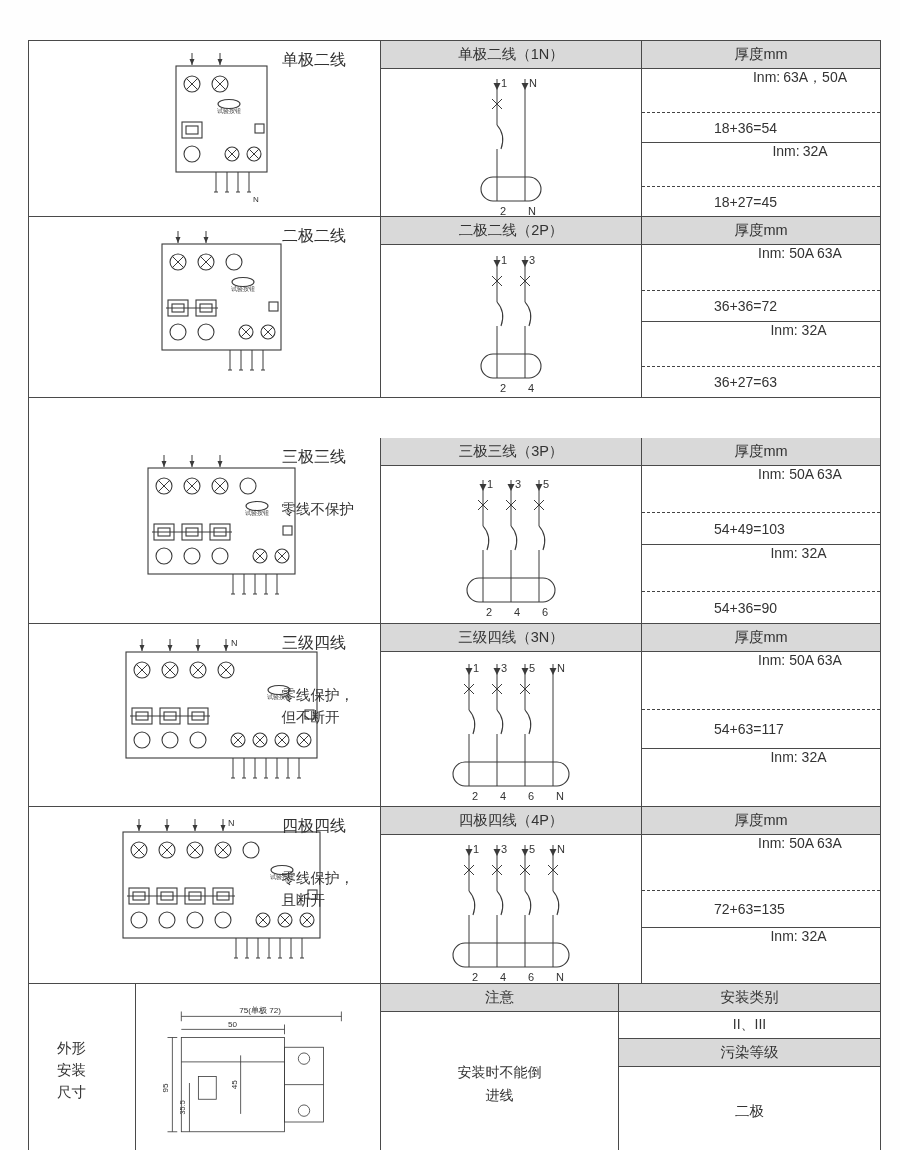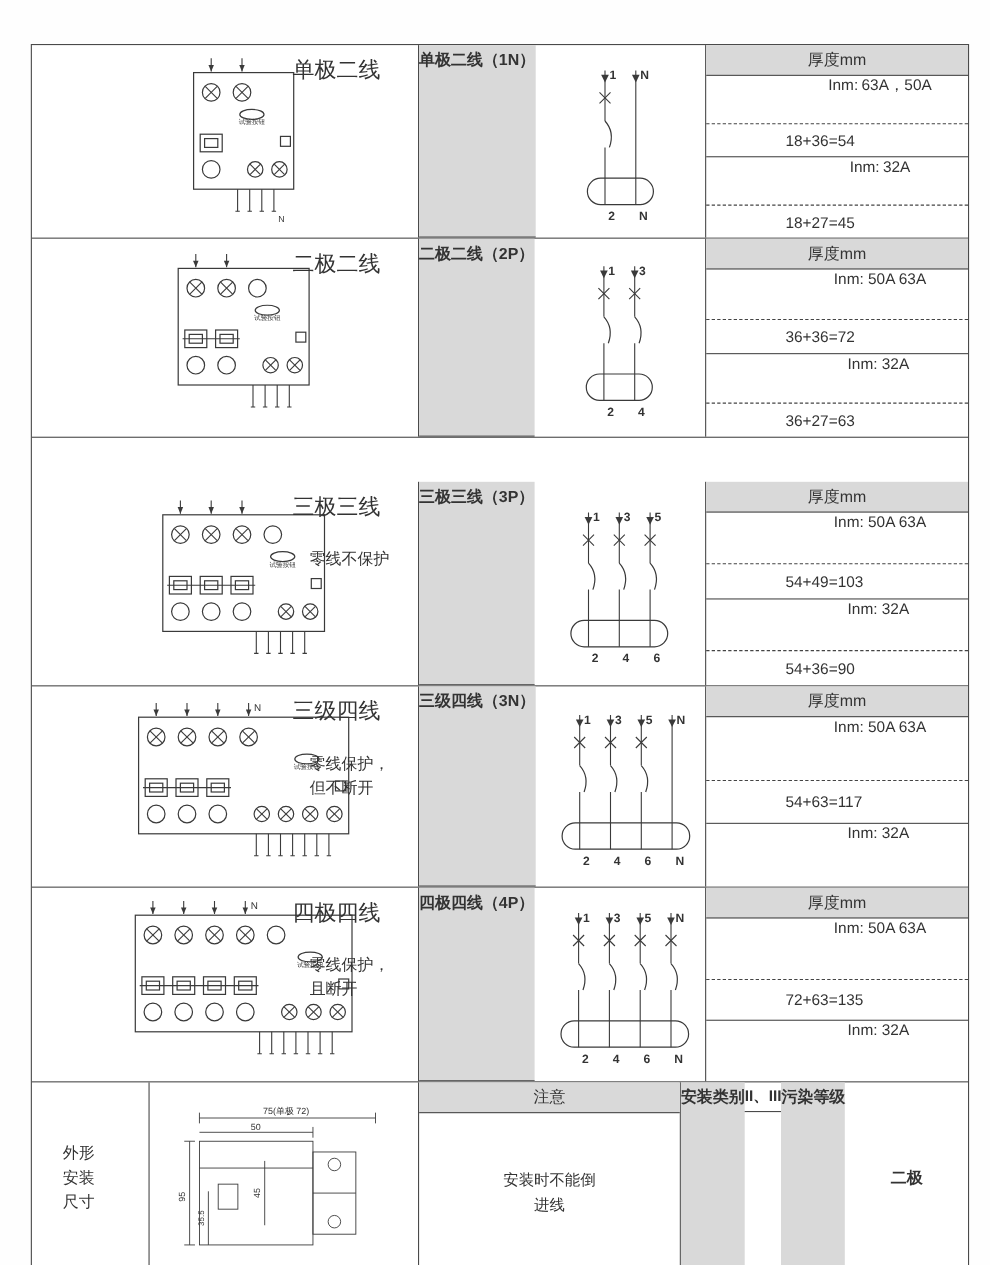--- a/index.html
+++ b/index.html
@@ -10,28 +10,28 @@
   }
   #spec-table{
     position:absolute;left:28px;top:40px;width:851px;
     border:1px solid #4a4a4a;background:#fff;
   }
   .row{display:flex;border-bottom:1px solid #4a4a4a;}
   .bottom-row{border-bottom:none;height:172px;}
   .cell{position:relative;box-sizing:border-box;border-right:1px solid #4a4a4a;}
   .cell:last-child{border-right:none;}
   .c1{width:352px;}
-  .c2{width:261px;display:flex;flex-direction:row;font-weight:bold;}
+  .c2{width:261px;display:flex;flex-direction:column;}
   .c3{flex:1;display:flex;flex-direction:column;}
   .hdr{
     background:#d9d9d9;border-bottom:1px solid #4a4a4a;text-align:center;
     font-size:14.5px;padding:4px 0;color:#333;flex:none;
   }
   .breaker-svg{position:absolute;}
-  .left-label{position:absolute;top:9px;right:34px;font-size:20px;color:#333;}
+  .left-label{position:absolute;top:9px;right:34px;font-size:16px;color:#333;}
   .sub-label{position:absolute;top:60px;right:26px;font-size:14.5px;line-height:1.55;color:#333;}
   .diagram-wrap{flex:1;display:flex;align-items:center;justify-content:center;}
   .spec{flex:1;display:flex;flex-direction:column;font-size:14px;color:#333;}
   .sec{flex:1.5;display:flex;flex-direction:row;justify-content:center;gap:3px;padding-left:78px;}
   .sec2{border-top:1px solid #4a4a4a;}
   .calcline{flex:1;display:flex;align-items:center;padding-left:72px;border-top:1px dashed #444;}
   
   .r6c1{display:flex;}
   .r6-label{
     width:107px;box-sizing:border-box;border-right:1px solid #4a4a4a;

